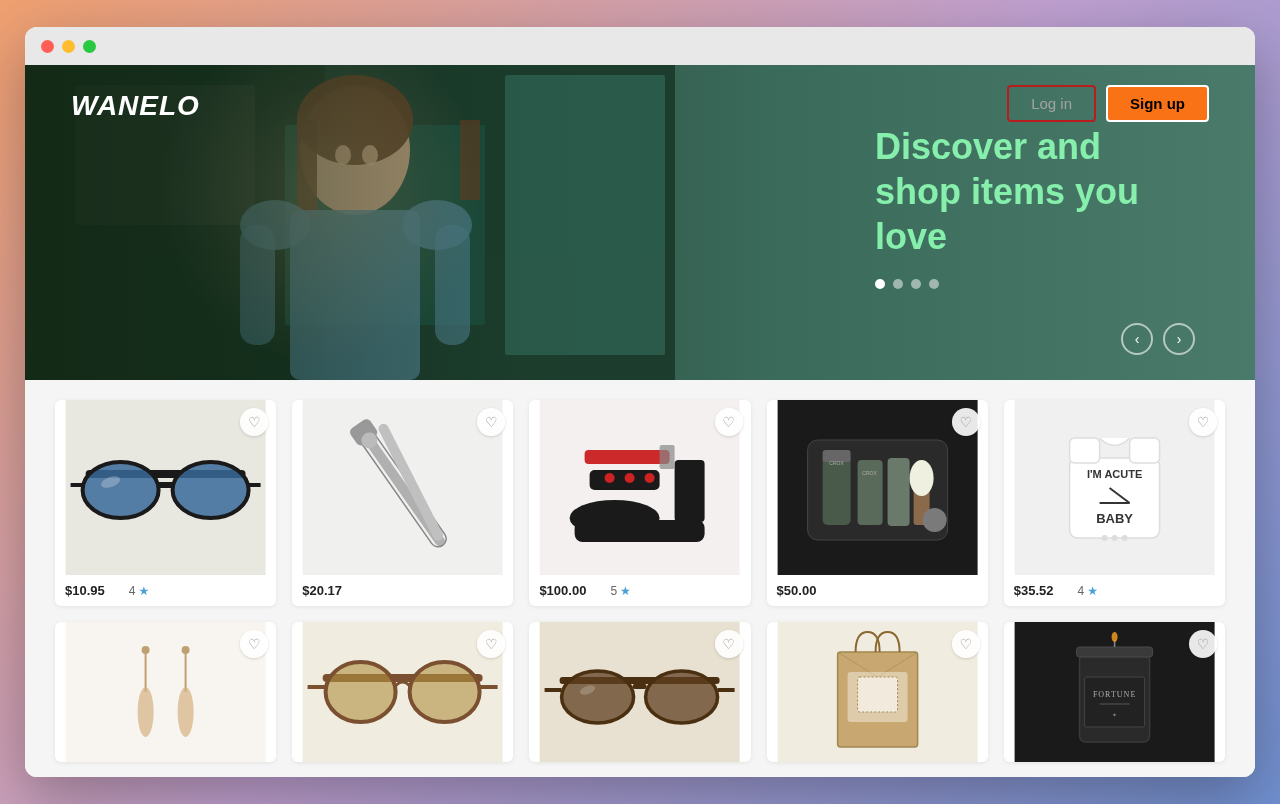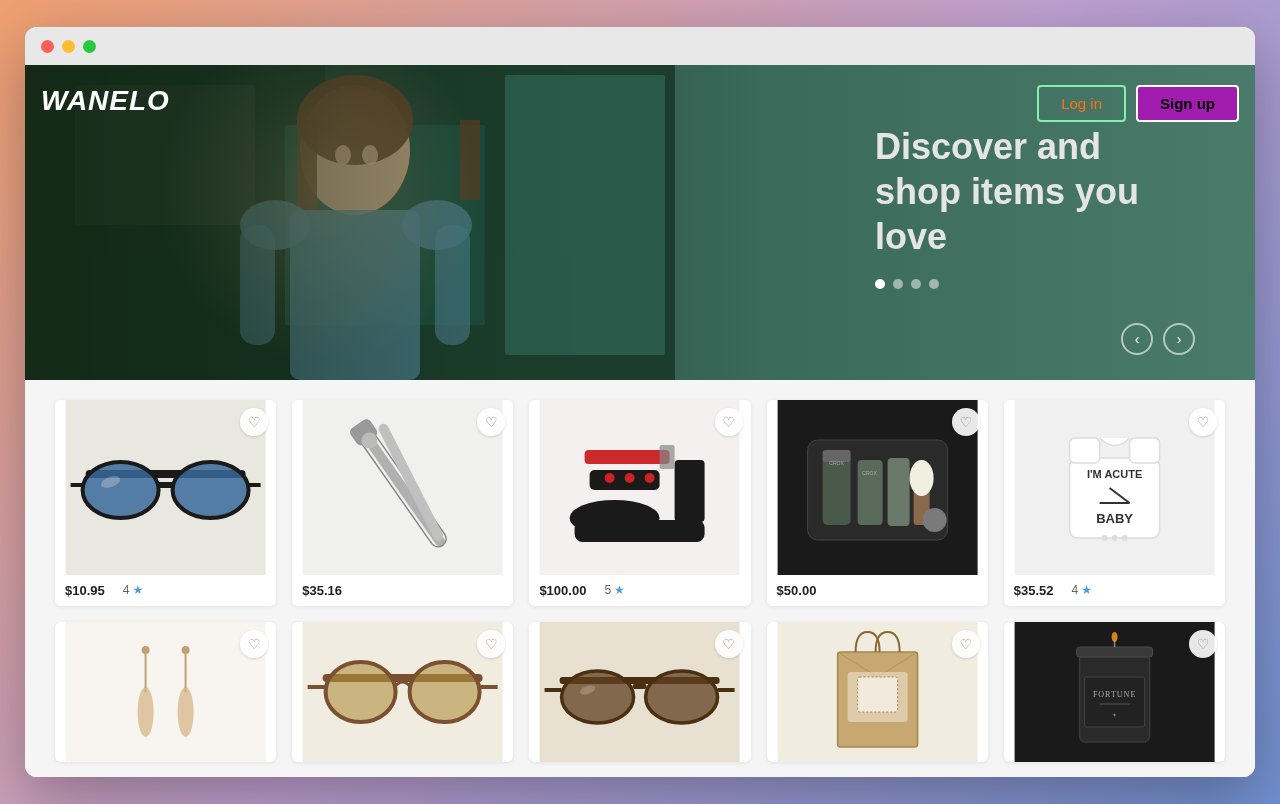--- a/index.html
+++ b/index.html
@@ -85,62 +85,62 @@
       left: 0;
       width: 500px;
       height: 100%;
       background: linear-gradient(to right, rgba(20,40,20,0.7) 0%, transparent 100%);
     }
     .hero-nav {
       position: absolute;
       top: 0;
       left: 0;
       right: 0;
-      padding: 20px 16px;
-      display: flex;
-      align-items: flex-start;
+      padding: 20px 46px;
+      display: flex;
+      align-items: flex-end;
       justify-content: space-between;
     }
     .logo {
       font-size: 28px;
       font-weight: 900;
       color: #fff;
       letter-spacing: 1px;
       font-style: italic;
     }
     .nav-buttons {
       display: flex;
       gap: 10px;
     }
     .btn-login {
       padding: 8px 22px;
-      border: 2px solid #86efac;
+      border: 2px solid #b91c1c;
       background: transparent;
-      color: #f97316;
+      color: #a3a3a3;
       border-radius: 4px;
       cursor: pointer;
       font-size: 15px;
       font-weight: 500;
     }
     .btn-signup {
       padding: 8px 22px;
       border: 2px solid #fff;
-      background: #a21caf;
+      background: #f97316;
       color: #000;
       border-radius: 4px;
       cursor: pointer;
       font-size: 15px;
       font-weight: 600;
     }
     .hero-text {
       position: absolute;
       right: 60px;
       top: 50%;
       transform: translateY(-60%);
-      color: #e5e5e5;
+      color: #86efac;
       text-align: left;
     }
     .hero-title {
       font-size: 36px;
       font-weight: 700;
       line-height: 1.25;
       margin-bottom: 20px;
       max-width: 320px;
     }
     .hero-dots {
@@ -221,22 +221,22 @@
       align-items: center;
       justify-content: center;
       font-size: 14px;
       color: #999;
       box-shadow: 0 1px 3px rgba(0,0,0,0.15);
       z-index: 2;
     }
     .product-info {
       padding: 8px 10px;
       display: flex;
-      align-items: flex-start;
-      gap: 18px;
+      align-items: flex-end;
+      gap: 24px;
     }
     .price {
       font-size: 13px;
       font-weight: 600;
       color: #222;
     }
     .rating {
       display: flex;
       align-items: center;
       gap: 3px;
@@ -370,21 +370,21 @@
                 <rect x="5" y="-65" width="10" height="130" rx="5" fill="#c0c0c0" transform="rotate(8, 10, 0)"></rect>
 
                 <rect x="-12" y="-78" width="24" height="20" rx="5" fill="#999"></rect>
 
                 <circle cx="0" cy="-58" r="8" fill="#bbb"></circle>
               </g>
             </svg>
             <button class="heart-btn">♡</button>
           </div>
           <div class="product-info">
-            <span class="price">$35.16</span>
+            <span class="price">$20.17</span>
           </div>
         </div>
 
         <div class="product-card">
           <div class="product-image-area">
             <svg class="product-svg" viewBox="0 0 200 175" xmlns="http://www.w3.org/2000/svg">
               <rect width="200" height="175" fill="#f5f0f0"></rect>
 
               <g transform="translate(100, 100)">
 

